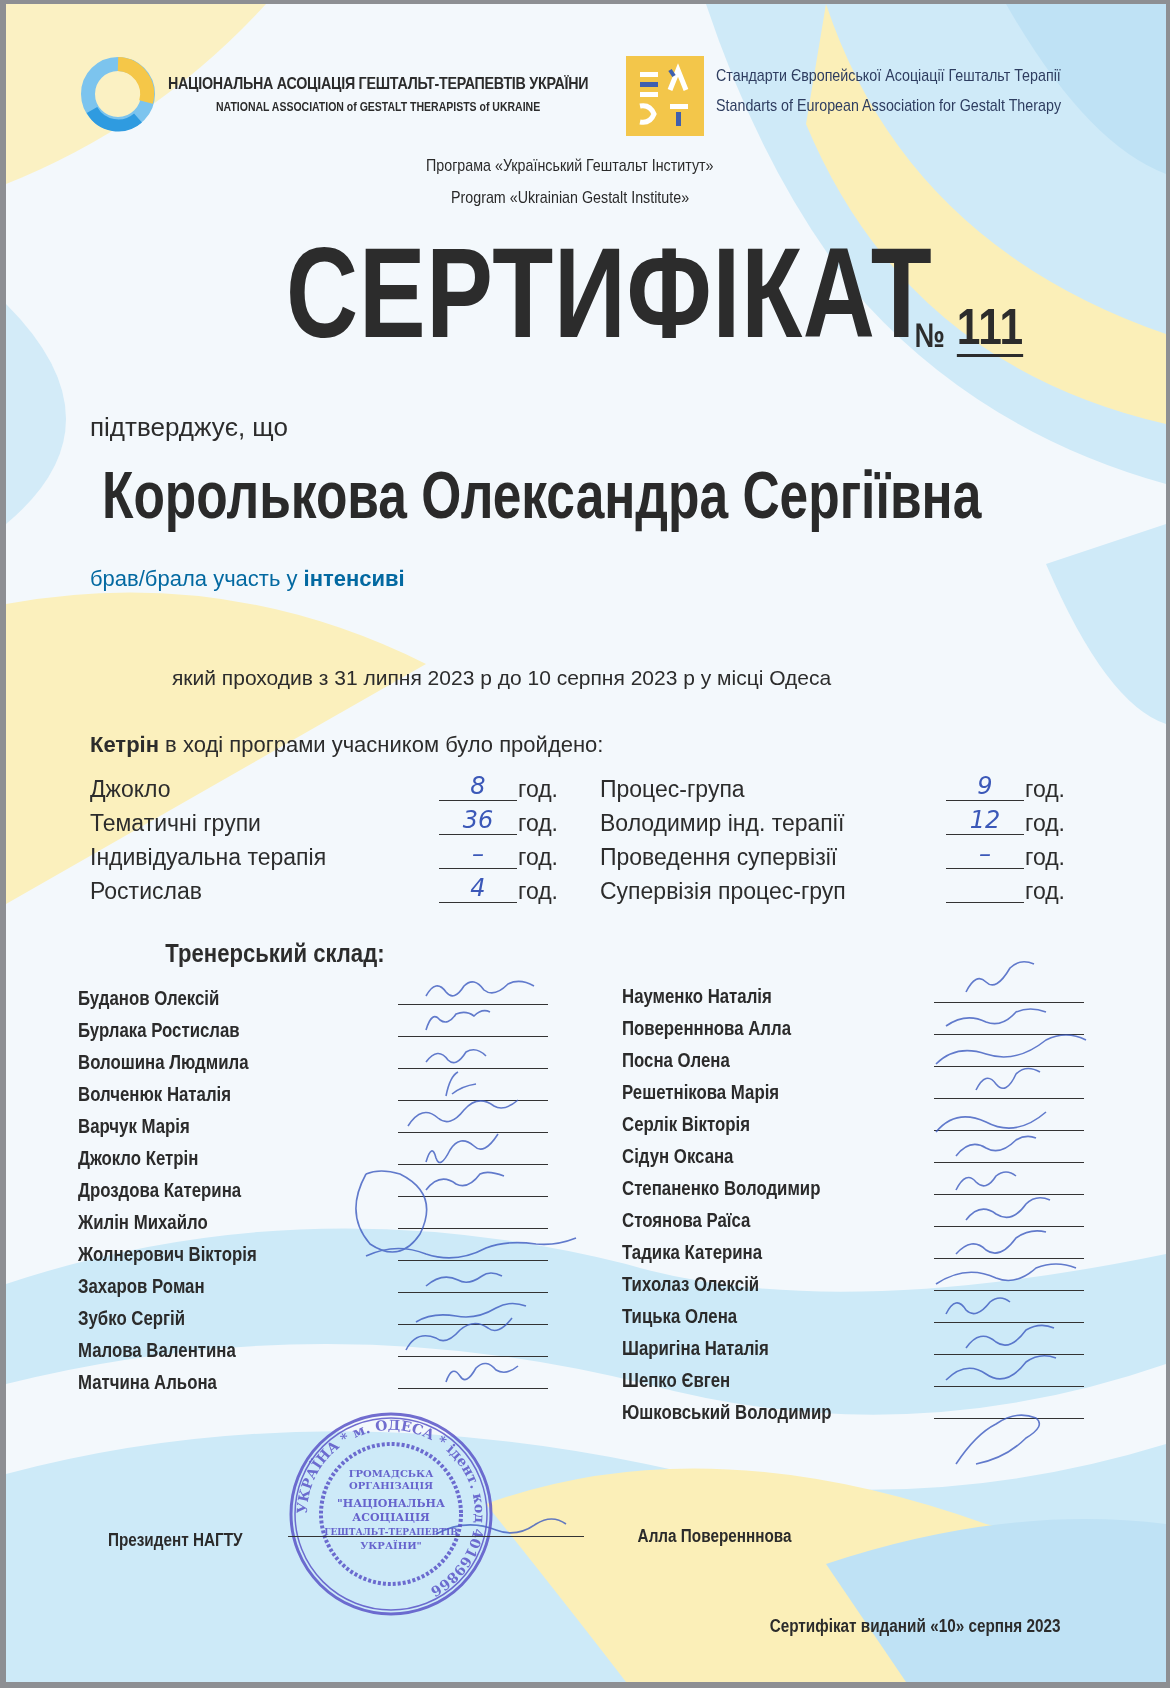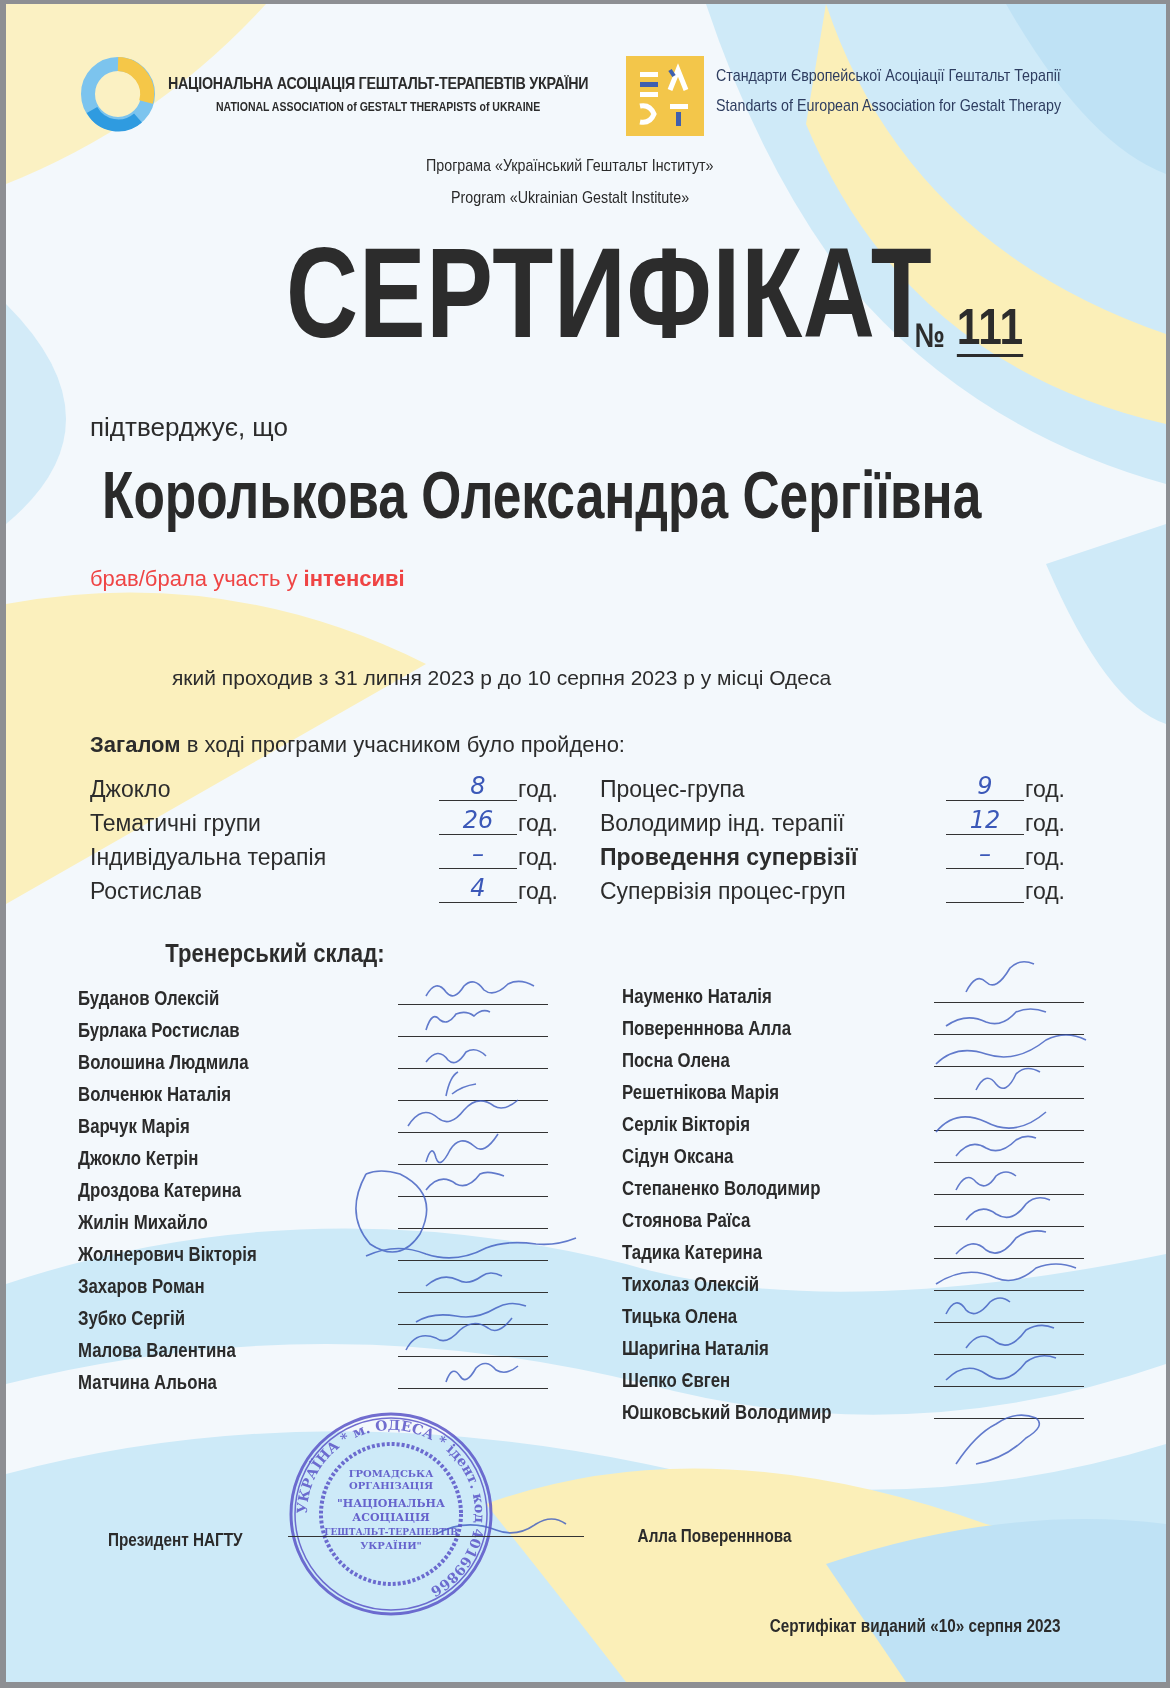--- a/index.html
+++ b/index.html
@@ -14,21 +14,21 @@
   .eagt{left:620px;top:52px;width:78px;height:80px;background:#f3c64a;}
   .std-ua{left:710px;top:62px;font-size:17px;color:#2e3d60;transform:scaleX(0.84);white-space:nowrap;}
   .std-en{left:710px;top:92px;font-size:17px;color:#2e3d60;transform:scaleX(0.84);white-space:nowrap;}
   .prog-ua{left:420px;top:152px;font-size:17px;color:#2a2a2a;transform:scaleX(0.84);white-space:nowrap;}
   .prog-en{left:445px;top:184px;font-size:17px;color:#2a2a2a;transform:scaleX(0.84);white-space:nowrap;}
   .title{left:280px;top:225px;font-size:128px;font-weight:bold;color:#2c2c2c;letter-spacing:1px;transform:scaleX(0.78);transform-origin:left top;white-space:nowrap;line-height:1;}
   .numlbl{left:905px;top:312px;font-size:34px;font-weight:bold;color:#2c2c2c;transform:scaleX(0.8);white-space:nowrap;}
   .numval{left:945px;top:298px;font-size:50px;font-weight:bold;color:#2c2c2c;border-bottom:3px solid #2c2c2c;line-height:1;padding-bottom:2px;transform:scaleX(0.85);}
   .confirms{left:84px;top:408px;font-size:26px;color:#2c2c2c;}
   .name{left:96px;top:458px;font-size:66px;font-weight:bold;color:#2a2a2a;transform:scaleX(0.78);transform-origin:left top;white-space:nowrap;line-height:1;}
-  .took{left:84px;top:562px;font-size:22px;color:#ef4444;}
+  .took{left:84px;top:562px;font-size:22px;color:#0369a1;}
   .took b{font-weight:bold;}
   .event{left:296px;top:602px;font-size:32px;font-weight:bold;color:#2a2a2a;letter-spacing:0.5px;}
   .dates{left:166px;top:662px;font-size:21px;color:#2c2c2c;white-space:nowrap;}
   .total{left:84px;top:728px;font-size:22px;color:#2c2c2c;}
   .total b{font-weight:bold;}
   .hrow{position:absolute;font-size:23px;color:#2c2c2c;white-space:nowrap;}
   .hval{position:absolute;width:78px;border-bottom:1.5px solid #333;text-align:center;font-family:"DejaVu Sans",sans-serif;font-size:24px;color:#3b58b8;font-style:italic;line-height:28px;}
   .hunit{position:absolute;font-size:23px;color:#2c2c2c;}
   .trainers-h{left:140px;top:934px;font-size:26px;font-weight:bold;color:#2c2c2c;transform:scaleX(0.85);white-space:nowrap;}
   .tname{position:absolute;font-size:21px;font-weight:bold;color:#2b2b2b;transform:scaleX(0.8);transform-origin:left center;white-space:nowrap;}
@@ -85,50 +85,50 @@
 
   <div class="layer title">СЕРТИФІКАТ</div>
   <div class="layer numlbl">№</div>
   <div class="layer numval">111</div>
 
   <div class="layer confirms">підтверджує, що</div>
   <div class="layer name">Королькова Олександра Сергіївна</div>
   <div class="layer took"><span>брав/брала участь у </span><b>інтенсиві</b></div>
   <div class="layer dates">який проходив з  31 липня 2023 р до 10 серпня 2023 р у місці Одеса</div>
 
-  <div class="layer total"><b>Загалом</b><span> в ході програми учасником було пройдено:</span></div>
+  <div class="layer total"><b>Кетрін</b><span> в ході програми учасником було пройдено:</span></div>
 
   <div class="layer" style="left:0;top:0;">
     <div class="hrow" style="left:84px;top:772px;">Джокло</div>
     <div class="hval" style="left:433px;top:768px;">8</div>
     <div class="hunit" style="left:512px;top:772px;">год.</div>
 
     <div class="hrow" style="left:84px;top:806px;">Тематичні групи</div>
-    <div class="hval" style="left:433px;top:802px;">26</div>
+    <div class="hval" style="left:433px;top:802px;">36</div>
     <div class="hunit" style="left:512px;top:806px;">год.</div>
 
     <div class="hrow" style="left:84px;top:840px;">Індивідуальна терапія</div>
     <div class="hval" style="left:433px;top:836px;">–</div>
     <div class="hunit" style="left:512px;top:840px;">год.</div>
 
     <div class="hrow" style="left:84px;top:874px;">Ростислав</div>
     <div class="hval" style="left:433px;top:870px;">4</div>
     <div class="hunit" style="left:512px;top:874px;">год.</div>
   </div>
 
   <div class="layer" style="left:0;top:0;">
     <div class="hrow" style="left:594px;top:772px;">Процес-група</div>
     <div class="hval" style="left:940px;top:768px;">9</div>
     <div class="hunit" style="left:1019px;top:772px;">год.</div>
 
     <div class="hrow" style="left:594px;top:806px;">Володимир інд. терапії</div>
     <div class="hval" style="left:940px;top:802px;">12</div>
     <div class="hunit" style="left:1019px;top:806px;">год.</div>
 
-    <div class="hrow" style="left:594px;top:840px;font-weight:bold;">Проведення супервізії</div>
+    <div class="hrow" style="left:594px;top:840px;">Проведення супервізії</div>
     <div class="hval" style="left:940px;top:836px;">–</div>
     <div class="hunit" style="left:1019px;top:840px;">год.</div>
 
     <div class="hrow" style="left:594px;top:874px;">Супервізія процес-груп</div>
     <div class="hval" style="left:940px;top:870px;height:28px;"></div>
     <div class="hunit" style="left:1019px;top:874px;">год.</div>
   </div>
 
   <div class="layer trainers-h">Тренерський склад:</div>
 

